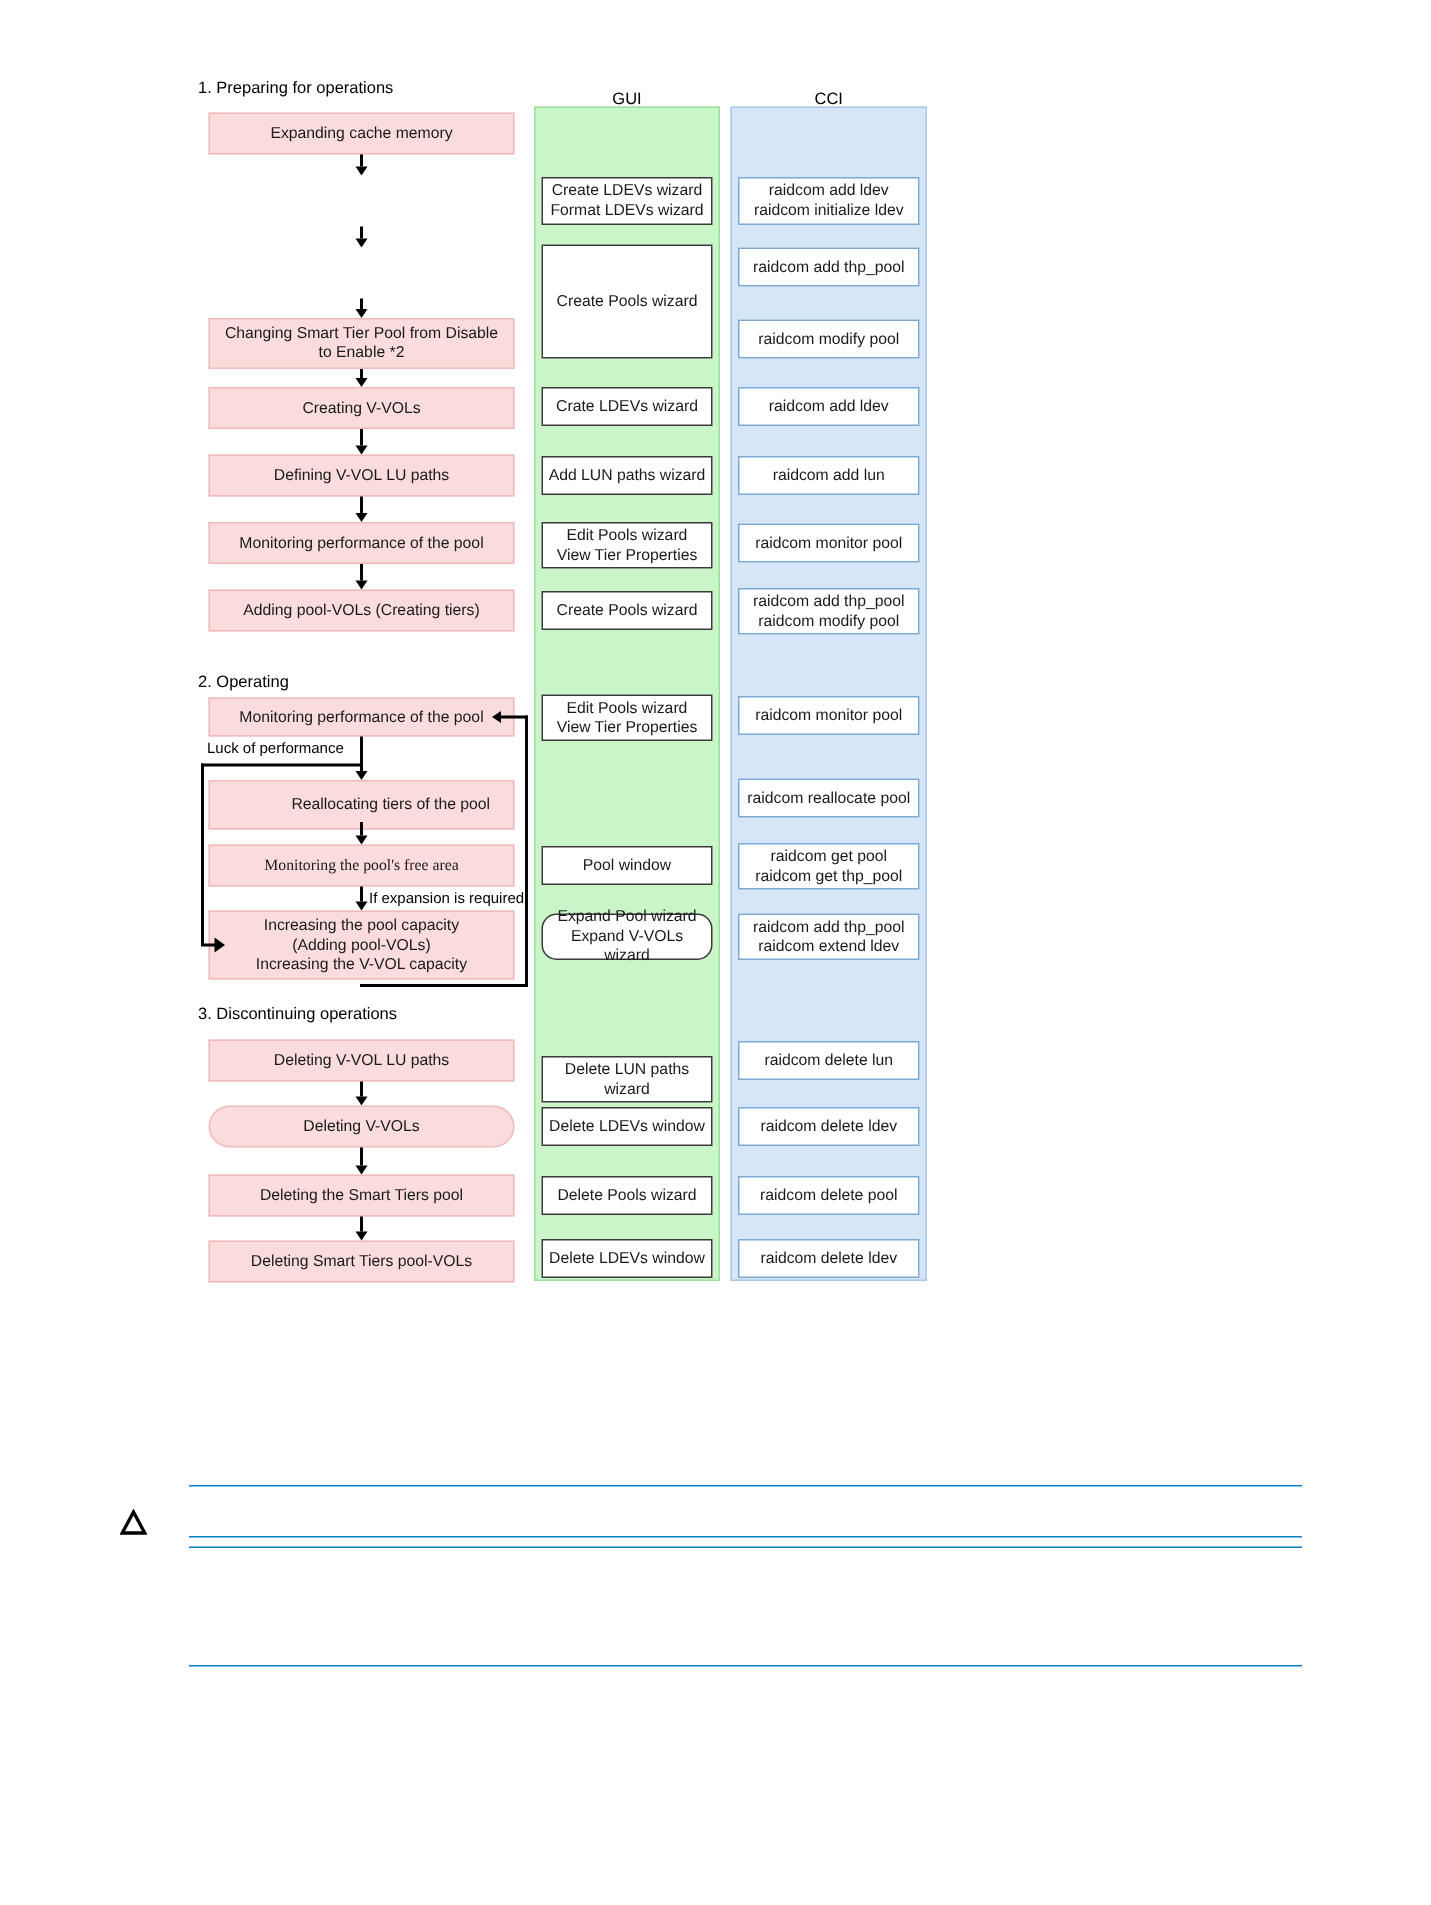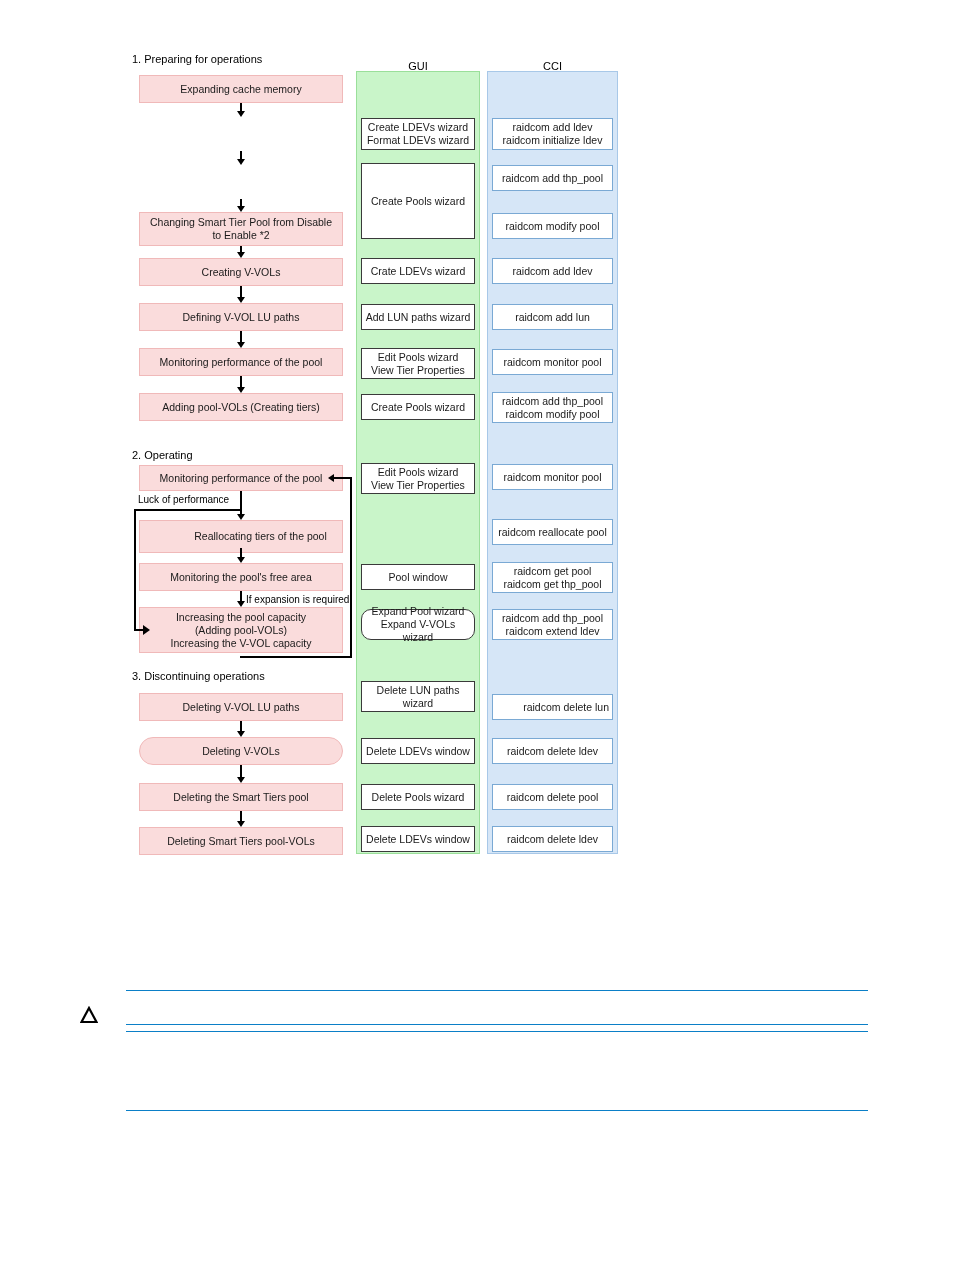--- a/index.html
+++ b/index.html
@@ -251,21 +251,21 @@
         <span class="boxline">Monitoring performance of the pool</span>
       </span>
   </div>
 
   <div class="abs pbox" style="left:139px; top:520px; width:204px; height:33px;padding-left:43px;">
     <span>
         <span class="boxline">Reallocating tiers of the pool</span>
       </span>
   </div>
 
-  <div class="abs pbox" style="left:139px; top:563px; width:204px; height:28px;">
+  <div class="abs pbox" style="left:139px; top:563px; width:204px; height:28px;font-family:Liberation Serif, serif;">
     <span>
         <span class="boxline">Monitoring the pool's free area</span>
       </span>
   </div>
 
   <div class="abs pbox" style="left:139px; top:607px; width:204px; height:46px;">
     <span>
       <span class="boxline">Increasing the pool capacity</span>
       <span class="boxline">(Adding pool-VOLs)</span>
       <span class="boxline">Increasing the V-VOL capacity</span>
@@ -389,21 +389,21 @@
       </span>
   </div>
 
   <div class="abs gbox" style="left:361px; top:609px; width:114px; height:31px;border-radius:10px;">
     <span>
       <span class="boxline">Expand Pool wizard</span>
       <span class="boxline">Expand V-VOLs wizard</span>
     </span>
   </div>
 
-  <div class="abs gbox" style="left:361px; top:681px; width:114px; height:31px;align-items:center;">
+  <div class="abs gbox" style="left:361px; top:704px; width:114px; height:31px;align-items:center;">
     <span>
       <span class="boxline">Delete LUN paths</span>
       <span class="boxline">wizard</span>
     </span>
   </div>
 
   <div class="abs gbox" style="left:361px; top:738px; width:114px; height:26px;">
     <span>
         <span class="boxline">Delete LDEVs window</span>
       </span>
@@ -484,21 +484,21 @@
     </span>
   </div>
 
   <div class="abs cbox" style="left:492px; top:609px; width:121px; height:31px;">
     <span>
       <span class="boxline">raidcom add thp_pool</span>
       <span class="boxline">raidcom extend ldev</span>
     </span>
   </div>
 
-  <div class="abs cbox" style="left:492px; top:694px; width:121px; height:26px;justify-content:flex-end;">
+  <div class="abs cbox" style="left:492px; top:694px; width:121px; height:26px;">
     <span>
         <span class="boxline">raidcom delete lun</span>
       </span>
   </div>
 
   <div class="abs cbox" style="left:492px; top:738px; width:121px; height:26px;">
     <span>
         <span class="boxline">raidcom delete ldev</span>
       </span>
   </div>

